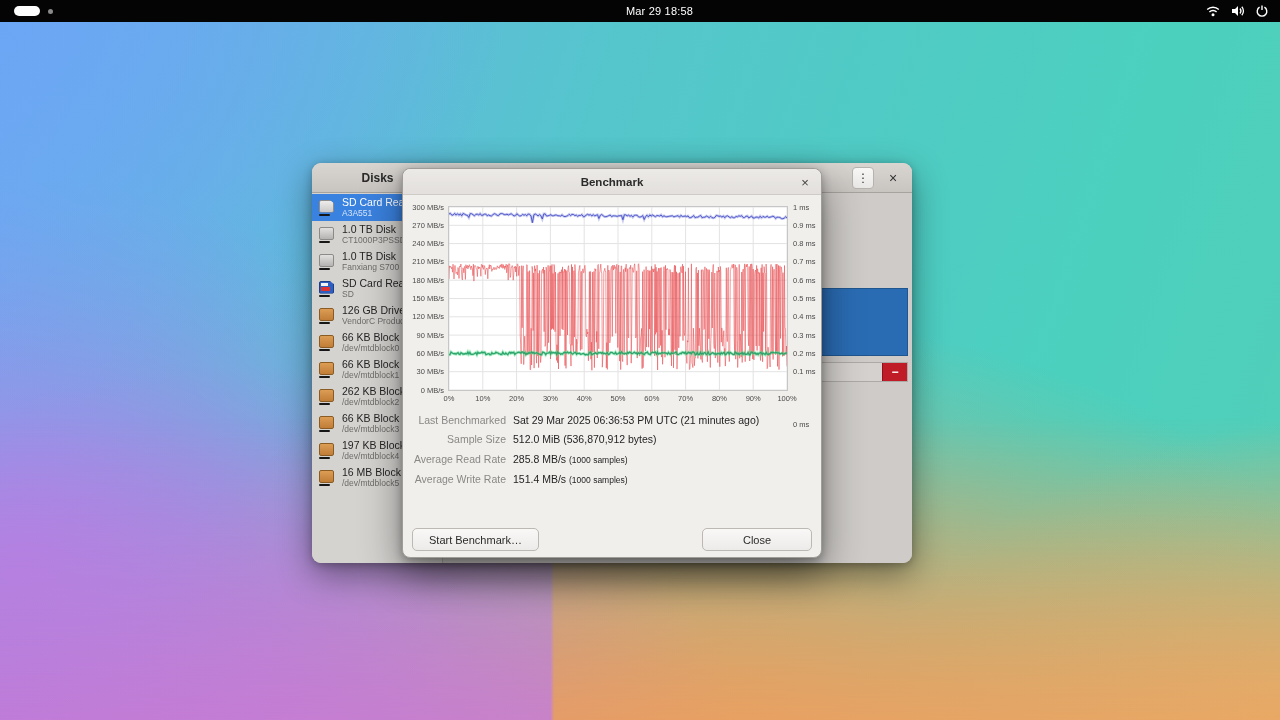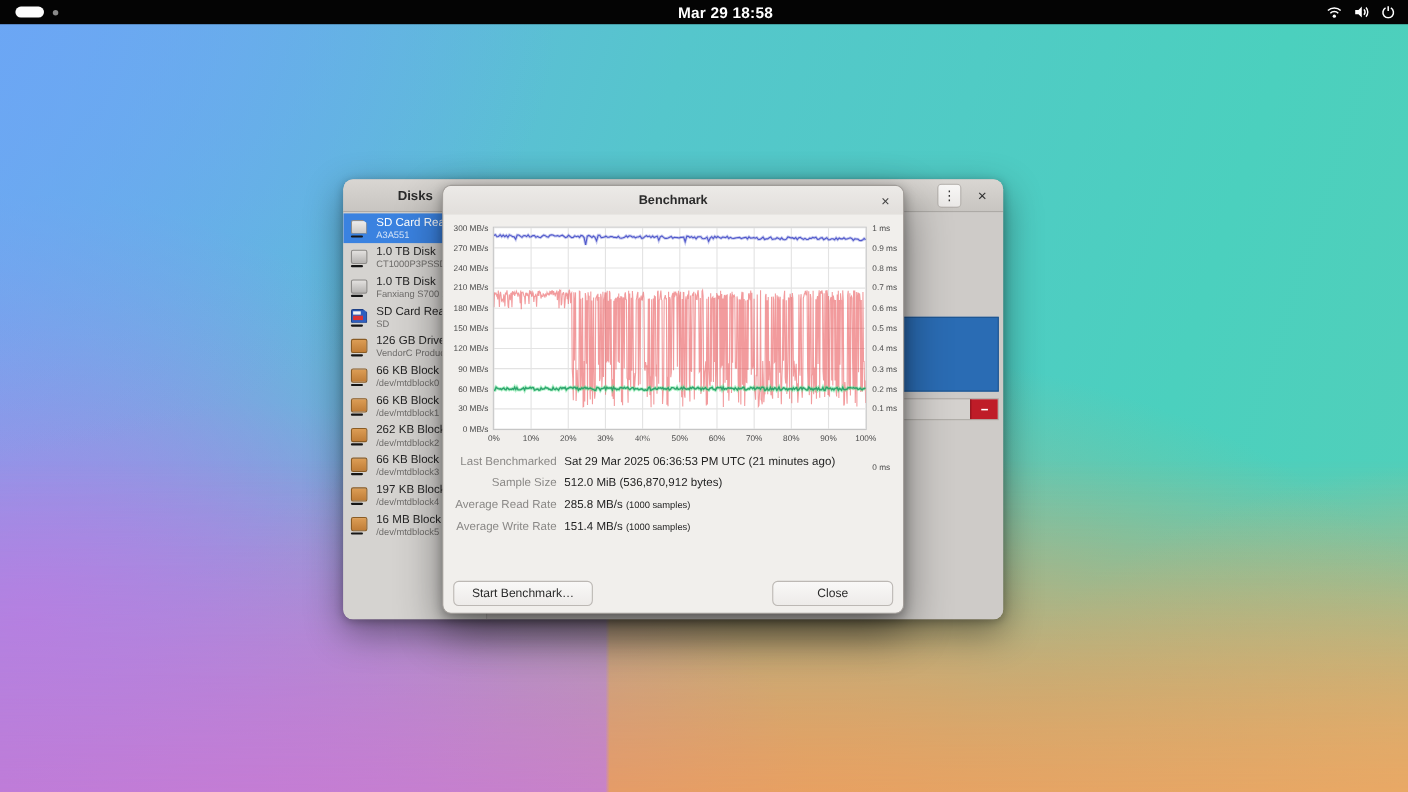--- a/index.html
+++ b/index.html
@@ -18,21 +18,21 @@
     background:linear-gradient(90deg, #c479d6 0%, #ca7ecf 43%, #ec9c5e 43.3%, #eda763 100%);
     -webkit-mask-image:linear-gradient(to top, rgba(0,0,0,.85), transparent);
     mask-image:linear-gradient(to top, rgba(0,0,0,.85), transparent); }
 
   
   .topbar { position:absolute; left:0; top:0; width:1280px; height:22px; background:#040404;
     display:flex; align-items:center; z-index:50; }
   .tb-left { position:absolute; left:14px; top:0; height:22px; display:flex; align-items:center; gap:8px; }
   .ws-pill { width:26px; height:10px; border-radius:5px; background:#fdfdfd; }
   .ws-dot { width:5px; height:5px; border-radius:50%; background:#8a8a8a; }
-  .tb-clock { margin:0 auto; color:#fff; font-size:14px; font-weight:bold; letter-spacing:.2px;padding-left:39px; }
+  .tb-clock { margin:0 auto; color:#fff; font-size:11px; font-weight:normal; letter-spacing:.2px;padding-left:39px; }
   .tb-right { position:absolute; right:12px; top:0; height:22px; display:flex; align-items:center; gap:11px; }
   .tb-right svg { display:block; }
 
   
   .disks-window { position:absolute; left:312px; top:163px; width:600px; height:400px;
     border-radius:9px; background:#cecbc8; box-shadow:0 12px 34px rgba(0,0,0,.42), 0 2px 8px rgba(0,0,0,.25);
     overflow:hidden; z-index:10; }
   .dw-header { position:relative; height:30px; background:linear-gradient(#d9d6d2,#c8c5c1);
     border-bottom:1px solid #a6a29e; }
   .dw-title { position:absolute; left:0; top:0; width:131px; height:30px; display:flex;
@@ -333,21 +333,21 @@
         <div class="tick" style="top: 124.6px;">0.3 ms</div>
         <div class="tick" style="top: 142.9px;">0.2 ms</div>
         <div class="tick" style="top: 161.2px;">0.1 ms</div>
         <div class="tick" style="top: 170px; margin-top: 44px;">0 ms</div>
       </div>
     <div class="xticks" id="xticks">
         <div class="tick" style="left: 1px;">0%</div>
         <div class="tick" style="left: 34.8px;">10%</div>
         <div class="tick" style="left: 68.6px;">20%</div>
         <div class="tick" style="left: 102.4px;">30%</div>
-        <div class="tick" style="left: 136.2px; font-family: Liberation Serif, serif;">40%</div>
+        <div class="tick" style="left: 136.2px;">40%</div>
         <div class="tick" style="left: 170px;">50%</div>
         <div class="tick" style="left: 203.8px;">60%</div>
         <div class="tick" style="left: 237.6px;">70%</div>
         <div class="tick" style="left: 271.4px;">80%</div>
         <div class="tick" style="left: 305.2px;">90%</div>
         <div class="tick" style="left: 339px;">100%</div>
       </div>
 
     <div class="details" id="details">
         <div class="detail-row">

